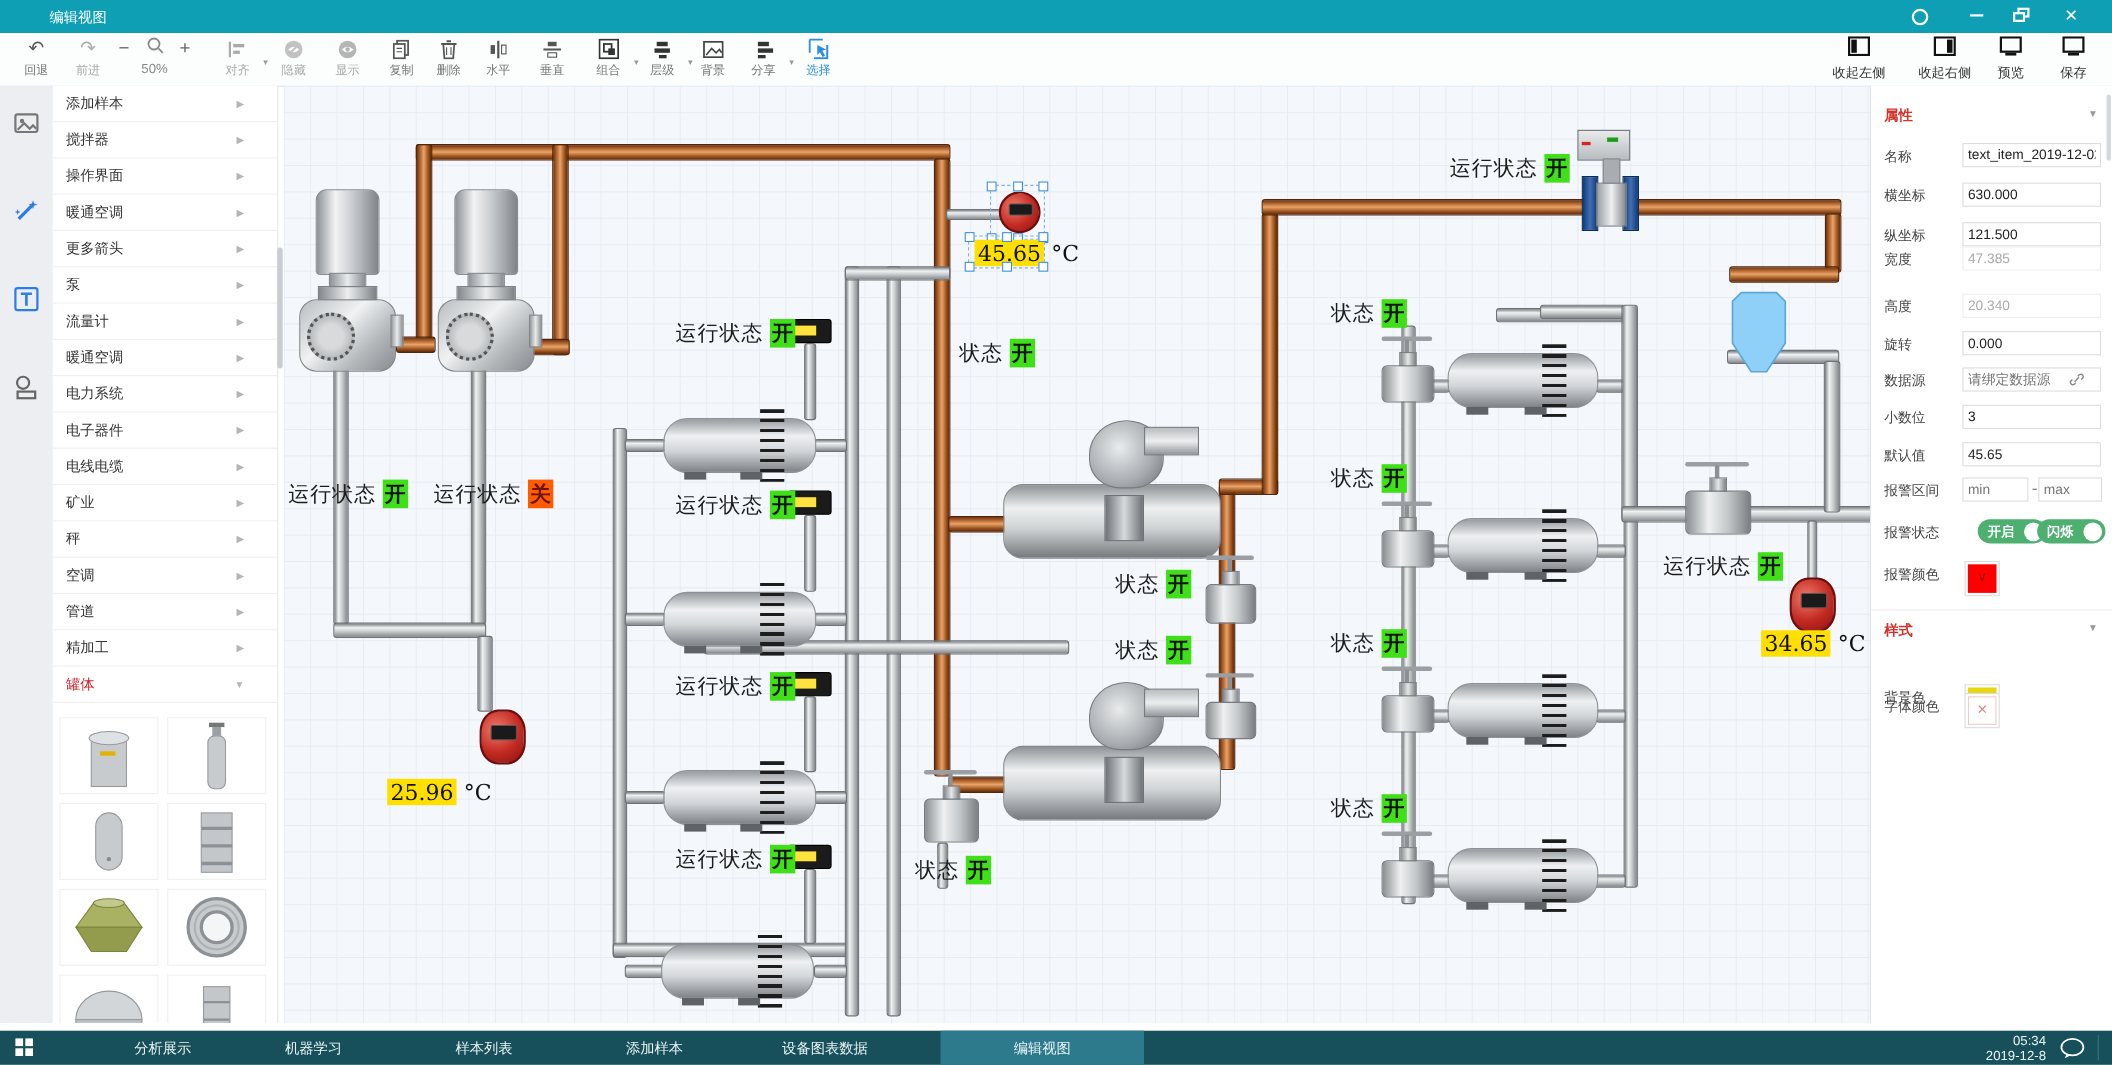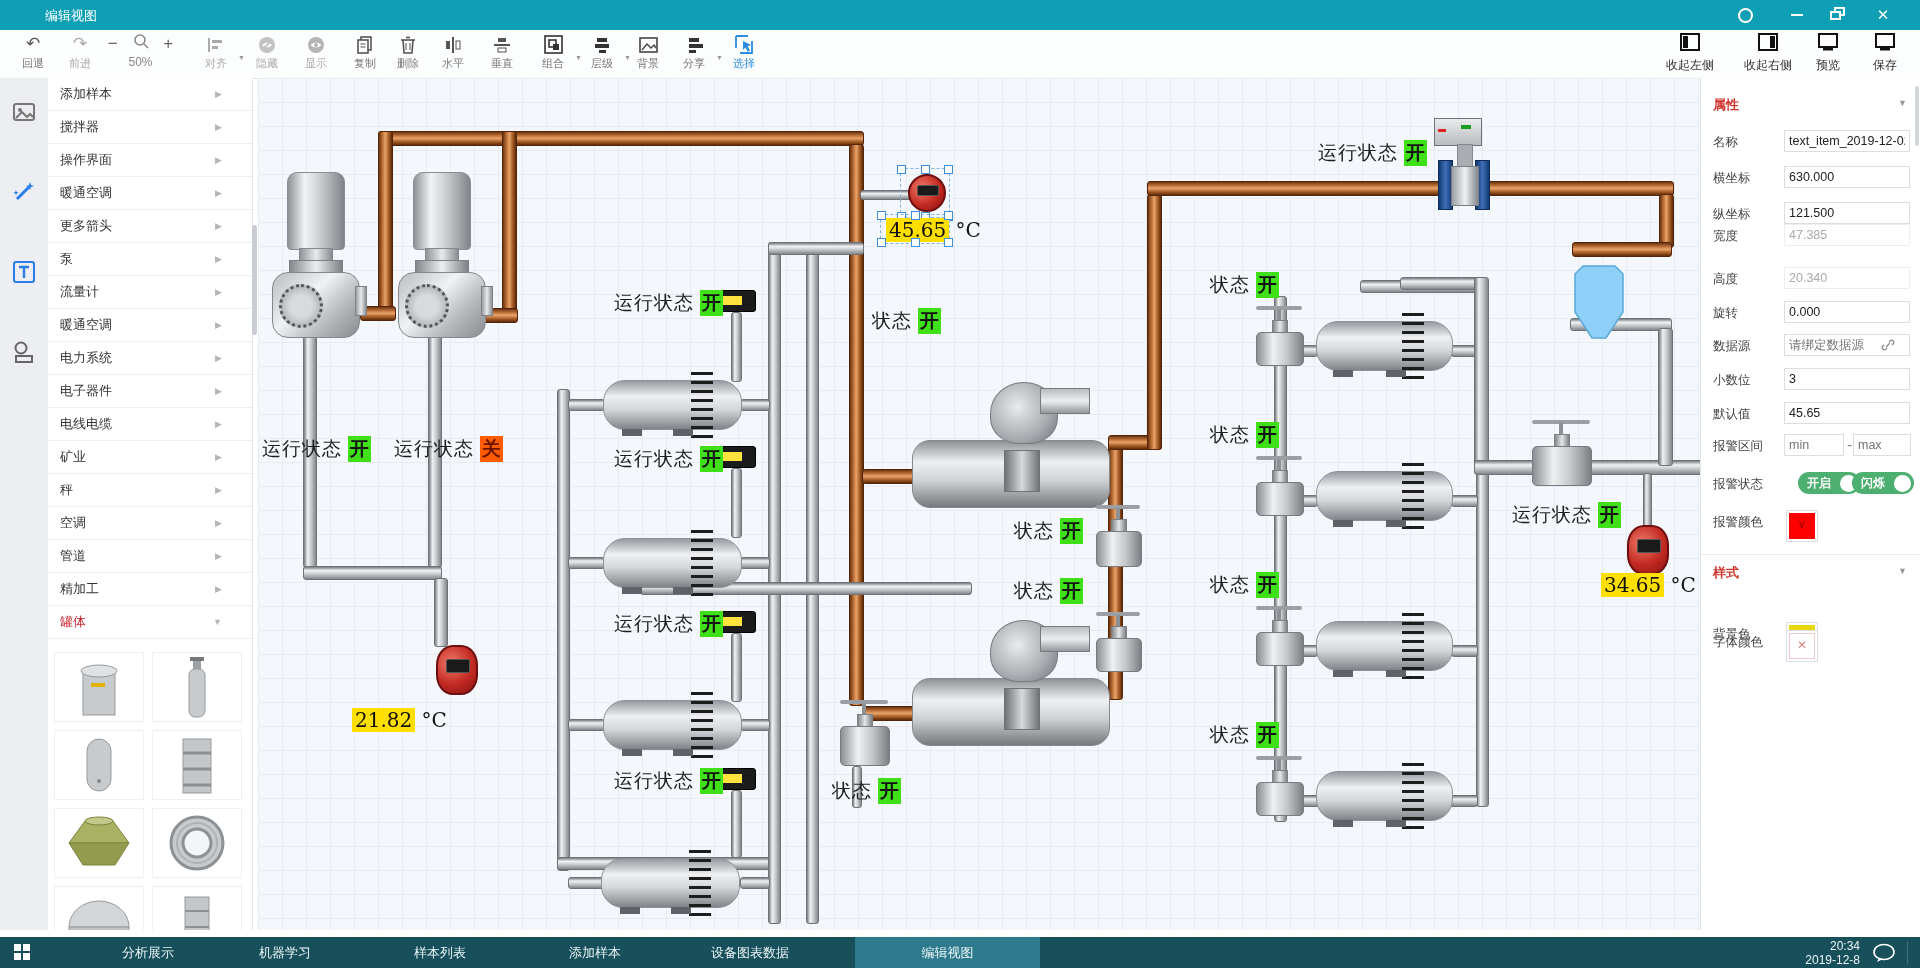--- a/index.html
+++ b/index.html
@@ -580,21 +580,21 @@
 
   <div class="temp" style="left:628px;top:140px"><span class="val">45.65</span><span> °C</span></div>
   <div class="sel" style="left:622px;top:136px;width:68px;height:28px">
     <span class="hnd" style="left:-4px;top:-4px"></span>
       <span class="hnd" style="right:-4px;top:-4px"></span>
     <span class="hnd" style="left:-4px;bottom:-4px"></span>
       <span class="hnd" style="right:-4px;bottom:-4px"></span>
     <span class="hnd" style="left:30px;top:-4px"></span>
       <span class="hnd" style="left:30px;bottom:-4px"></span>
   </div>
-  <div class="temp" style="left:94px;top:630px"><span class="val">21.82</span><span> °C</span></div>
+  <div class="temp" style="left:94px;top:630px"><span class="val">25.96</span><span> °C</span></div>
   <div class="temp" style="left:1343px;top:495px"><span class="val">34.65</span><span> °C</span></div>
 
   <div class="slabel" style="left:1060px;top:62px"><span>运行状态</span> <span class="b g">开</span></div>
   <div class="slabel" style="left:356px;top:212px"><span>运行状态</span> <span class="b g">开</span></div>
   <div class="slabel" style="left:356px;top:368px"><span>运行状态</span> <span class="b g">开</span></div>
   <div class="slabel" style="left:356px;top:533px"><span>运行状态</span> <span class="b g">开</span></div>
   <div class="slabel" style="left:356px;top:690px"><span>运行状态</span> <span class="b g">开</span></div>
   <div class="slabel" style="left:4px;top:358px"><span>运行状态</span> <span class="b g">开</span></div>
   <div class="slabel" style="left:136px;top:358px"><span>运行状态</span> <span class="b o">关</span></div>
   <div class="slabel" style="left:1254px;top:424px"><span>运行状态</span> <span class="b g">开</span></div>
@@ -693,21 +693,21 @@
       <i style="left:0;top:9px"></i>
       <i style="left:9px;top:9px"></i>
     </div>
   <div class="ttab" style="left:88px;width:120px">分析展示</div>
   <div class="ttab" style="left:225px;width:120px">机器学习</div>
   <div class="ttab" style="left:380px;width:120px">样本列表</div>
   <div class="ttab" style="left:535px;width:120px">添加样本</div>
   <div class="ttab" style="left:680px;width:140px">设备图表数据</div>
   <div class="ttab" style="left:875px;width:145px">编辑视图</div>
   <div id="clock">
-    <div>20:34</div>
+    <div>05:34</div>
     <div>2019-12-8</div>
   </div>
   <svg id="bubble" width="24" height="20" viewBox="0 0 24 20">
       <ellipse cx="12" cy="9" rx="10" ry="7.5" fill="none" stroke="#fff" stroke-width="1.6"></ellipse>
       <path d="M7 15 l-2 4 6 -3" fill="#fff"></path>
     </svg>
   <div id="tdiv"></div>
 </div>
 
 </body></html>

